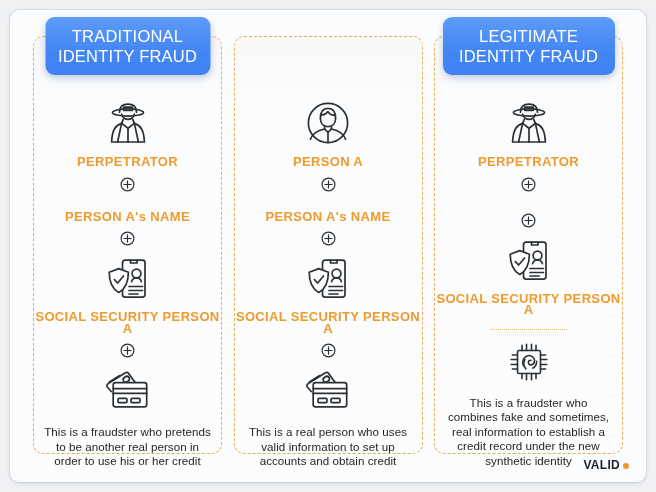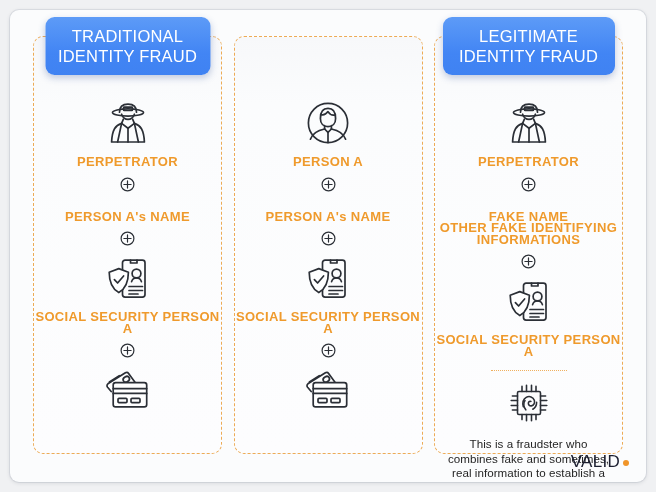--- a/index.html
+++ b/index.html
@@ -113,22 +113,22 @@
   
   .logo{
     position:absolute;
     right:17px; bottom:10px;
     display:flex;
     align-items:center;
     gap:3px;
   }
   .logo-text{
     color:#1c1f30;
-    font-size:17px;
-    font-weight:normal;
+    font-size:12px;
+    font-weight:bold;
     letter-spacing:.3px;
   }
   .logo-dot{
     width:6px;height:6px;border-radius:50%;
     background:#f0952a;
     display:block;
     margin-bottom:-1px;
   }
 </style>
 </head>
@@ -209,20 +209,21 @@
               <path d="M7.4 11.9 L17.3 5.6"></path>
               <ellipse cx="24.3" cy="9.2" rx="3.3" ry="2.6" transform="rotate(-30 24.3 9.2)"></ellipse>
               <rect x="11.2" y="12.6" width="33.5" height="24.2" rx="2.4" fill="#ffffff"></rect>
               <path d="M11.2 18.6 L44.7 18.6 M11.2 23.4 L44.7 23.4"></path>
               <rect x="16" y="28.4" width="9" height="4.2" rx="1"></rect>
               <rect x="29" y="28.4" width="9" height="4.2" rx="1"></rect>
             </g>
           </svg>
         </span>
 
+        <div class="desc">This is a fraudster who pretends to be another real person in order to use his or her credit</div>
       </div>
     </div>
 
     <div class="col c2">
 
       <div class="flow">
         <span class="icon">
           <svg width="44" height="44" viewBox="0 0 44 44">
             <g fill="none" stroke="#2b2f36" stroke-width="1.7" stroke-linejoin="round" stroke-linecap="round">
               <circle cx="22" cy="22" r="19.6"></circle>
@@ -282,20 +283,21 @@
               <path d="M7.4 11.9 L17.3 5.6"></path>
               <ellipse cx="24.3" cy="9.2" rx="3.3" ry="2.6" transform="rotate(-30 24.3 9.2)"></ellipse>
               <rect x="11.2" y="12.6" width="33.5" height="24.2" rx="2.4" fill="#ffffff"></rect>
               <path d="M11.2 18.6 L44.7 18.6 M11.2 23.4 L44.7 23.4"></path>
               <rect x="16" y="28.4" width="9" height="4.2" rx="1"></rect>
               <rect x="29" y="28.4" width="9" height="4.2" rx="1"></rect>
             </g>
           </svg>
         </span>
 
+        <div class="desc">This is a real person who uses valid information to set up accounts and obtain credit</div>
       </div>
     </div>
 
     <div class="col c3">
       <div class="hdr">
         <span>LEGITIMATE</span><br>
         <span>IDENTITY FRAUD</span>
       </div>
 
       <div class="flow">
@@ -316,25 +318,20 @@
         </span>
         <div class="lbl">PERPETRATOR</div>
 
         <span class="plus">
           <svg width="15" height="15" viewBox="0 0 15 15">
             <circle cx="7.5" cy="7.5" r="6.4" fill="none" stroke="#2b2f36" stroke-width="1.2"></circle>
             <path d="M7.5 3.9 L7.5 11.1 M3.9 7.5 L11.1 7.5" stroke="#2b2f36" stroke-width="1.2" stroke-linecap="round"></path>
           </svg>
         </span>
 
-        <div class="lbl">
-          <span>FAKE NAME</span><br>
-          <span>OTHER FAKE IDENTIFYING</span><br>
-          <span>INFORMATIONS</span>
-        </div>
 
         <span class="plus">
           <svg width="15" height="15" viewBox="0 0 15 15">
             <circle cx="7.5" cy="7.5" r="6.4" fill="none" stroke="#2b2f36" stroke-width="1.2"></circle>
             <path d="M7.5 3.9 L7.5 11.1 M3.9 7.5 L11.1 7.5" stroke="#2b2f36" stroke-width="1.2" stroke-linecap="round"></path>
           </svg>
         </span>
 
         <span class="icon">
           <svg width="44" height="42" viewBox="0 0 44 42">

